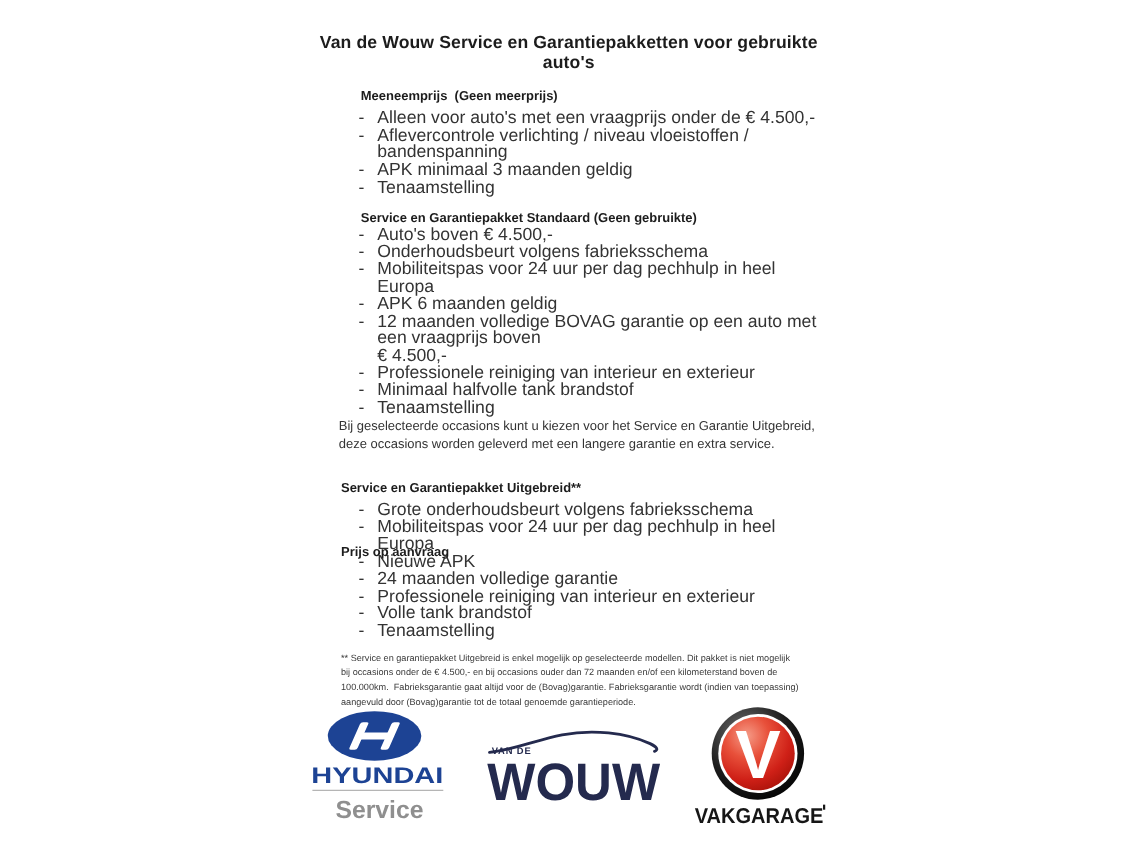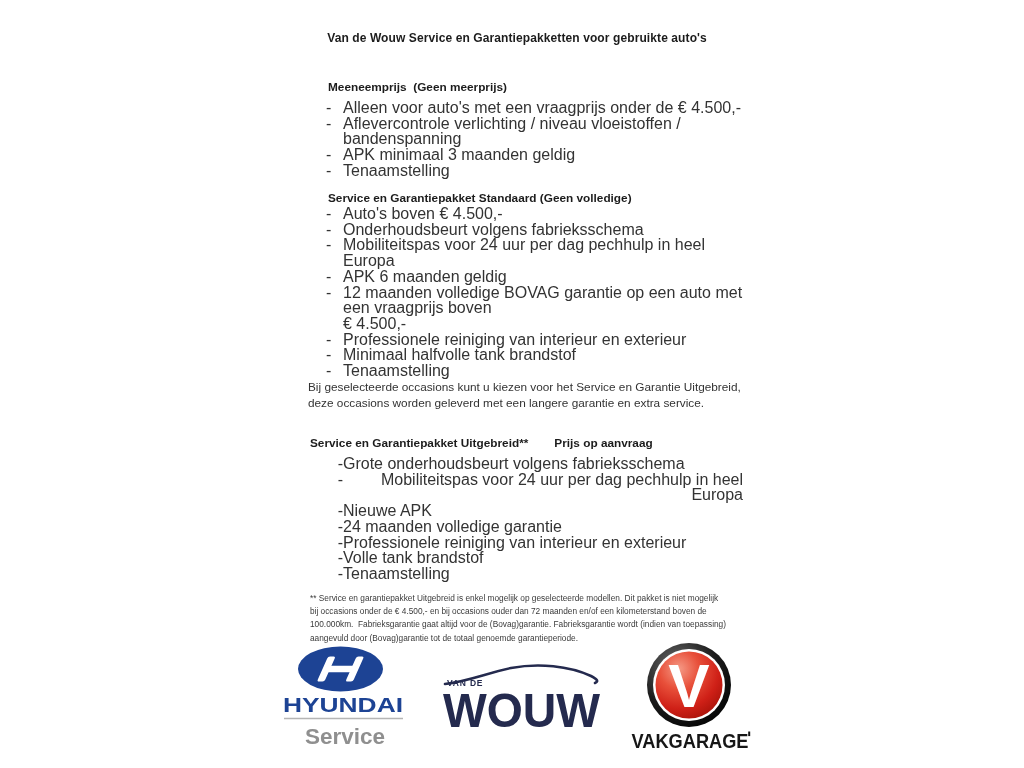--- a/index.html
+++ b/index.html
@@ -2,37 +2,37 @@
 <html><head>
 <meta charset="utf-8">
 <style>
   html,body { margin:0; padding:0; background:#fff; }
   .page {
     position:relative; width:1024px; height:768px; background:#ffffff;
     font-family:"Liberation Sans", sans-serif; color:#333333; overflow:hidden;
   }
   .doc-title {
     position:absolute; left:287px; top:31px; width:460px;
-    text-align:center; font-weight:bold; font-size:12px; color:#1c1c1c;
+    text-align:center; font-weight:bold; font-size:16px; color:#1c1c1c;
     white-space:pre-wrap; letter-spacing:0.1px;
   }
   .sec-heading {
     position:absolute; left:328px; font-weight:bold; font-size:11.8px;
     color:#1c1c1c; white-space:pre-wrap;
   }
   #h1 { top:80px; }
   #h2 { top:191px; }
-  .h3-row { position:absolute; left:310px; top:436px; display:flex; gap:26px; }
+  .h3-row { position:absolute; left:310px; top:436px; display:flex; gap:44px;flex-direction:column; }
   .h3-row .sec-heading-inline {
     font-weight:bold; font-size:11.8px; color:#1c1c1c; white-space:pre-wrap;
   }
   .list { position:absolute; left:326px; }
   #list1 { top:100px; }
   #list2 { top:206px; }
-  #list3 { top:456px;text-align:right; }
+  #list3 { top:456px; }
   .row { display:flex; line-height:15.7px; font-size:16px; color:#333333; }
   .row::before { content:"-"; flex:none; width:17px; }
   .row-text { white-space:pre-wrap; max-width:400px; }
   .para {
     position:absolute; left:308px; top:379px; font-size:11.8px;
     line-height:16.2px; color:#333333; white-space:pre-wrap;
   }
   .footnote {
     position:absolute; left:310px; top:592px; font-size:8.3px;
     line-height:13.2px; color:#3a3a3a; white-space:pre-wrap; width:450px;
@@ -59,21 +59,21 @@
         <span class="row-text">Aflevercontrole verlichting / niveau vloeistoffen / bandenspanning</span>
       </div>
     <div class="row">
         <span class="row-text">APK minimaal 3 maanden geldig</span>
       </div>
     <div class="row">
         <span class="row-text">Tenaamstelling</span>
       </div>
   </div>
 
-  <div id="h2" class="sec-heading">Service en Garantiepakket Standaard (Geen volledige)</div>
+  <div id="h2" class="sec-heading">Service en Garantiepakket Standaard (Geen gebruikte)</div>
   <div id="list2" class="list">
     <div class="row">
         <span class="row-text">Auto's boven € 4.500,-</span>
       </div>
     <div class="row">
         <span class="row-text">Onderhoudsbeurt volgens fabrieksschema</span>
       </div>
     <div class="row">
         <span class="row-text">Mobiliteitspas voor 24 uur per dag pechhulp in heel Europa</span>
       </div>

